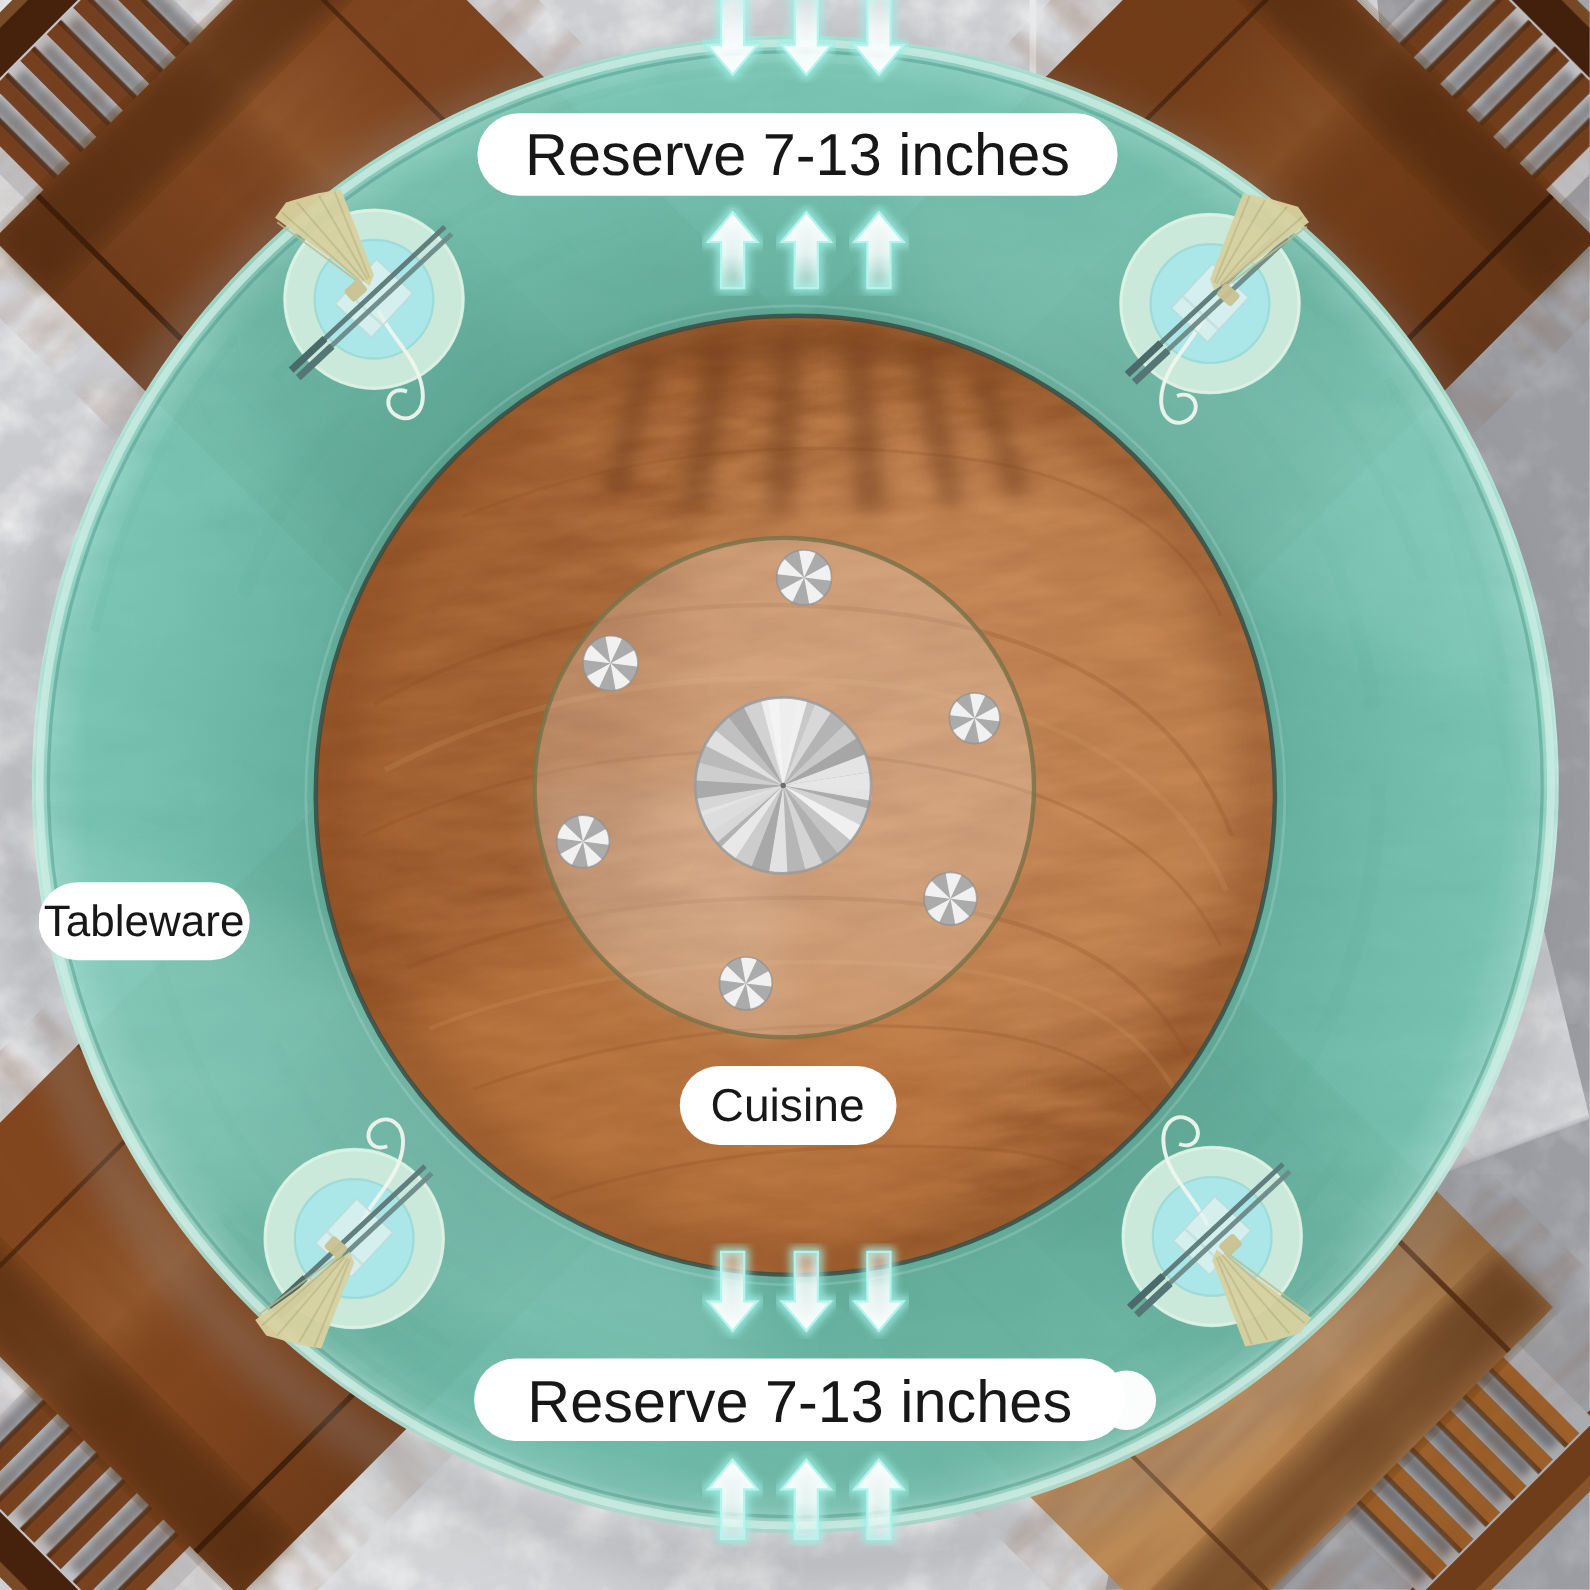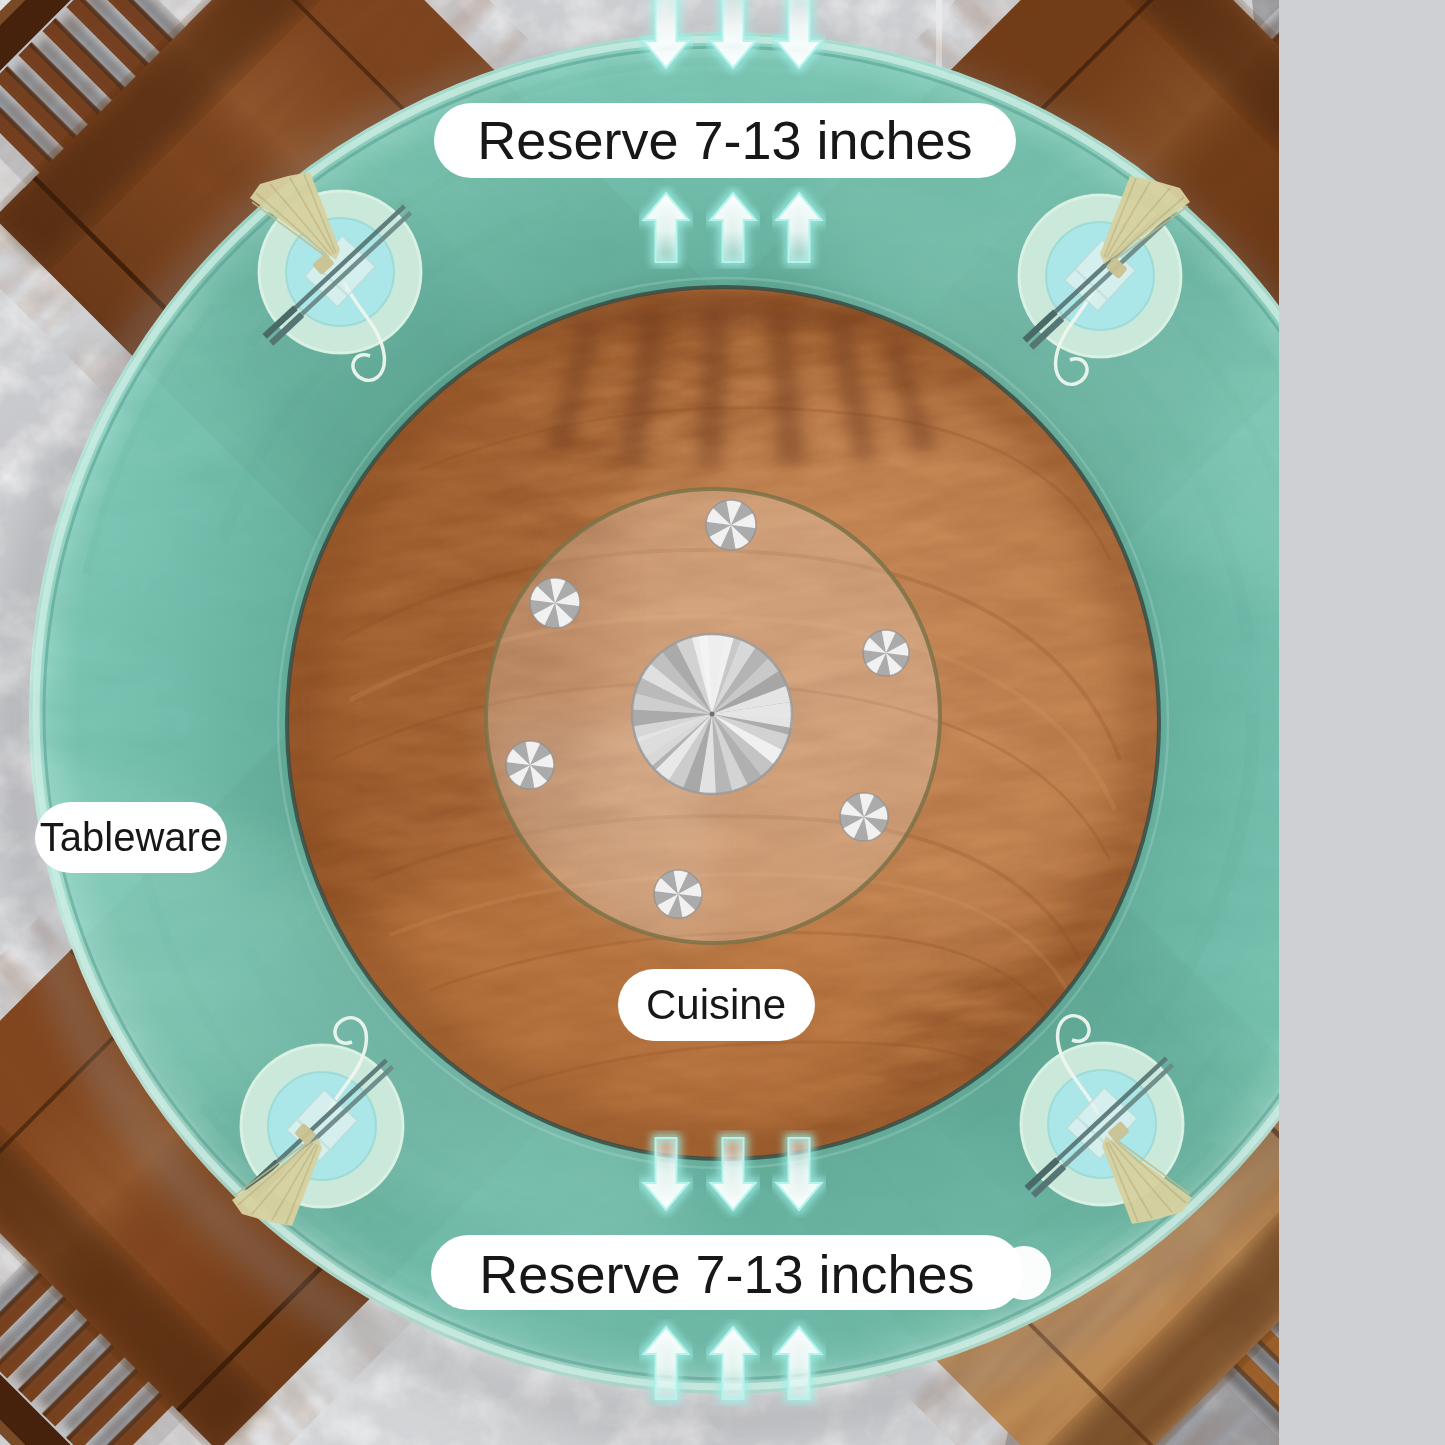--- a/index.html
+++ b/index.html
@@ -1,16 +1,16 @@
 <!DOCTYPE html>
 <html><head>
 <meta charset="utf-8">
 <style>
   html,body{margin:0;padding:0;background:#cfd0d3;}
-  .stage{position:relative;width:1279px;height:1445px;overflow:hidden;font-family:"Liberation Sans", sans-serif;}
+  .stage{position:relative;width:1445px;height:1445px;overflow:hidden;font-family:"Liberation Sans", sans-serif;}
   svg{display:block;}
 </style>
 </head>
 <body>
 <div class="stage">
 <svg width="1445" height="1445" viewBox="0 0 1445 1445" xmlns="http://www.w3.org/2000/svg">
 <defs>
   <filter id="marbleF" x="-5%" y="-5%" width="110%" height="110%">
     <feTurbulence type="fractalNoise" baseFrequency="0.02 0.02" numOctaves="4" seed="11" result="n"></feTurbulence>
     <feColorMatrix in="n" type="matrix" values="0 0 0 0 0  0 0 0 0 0  0 0 0 0 0  2.2 0 0 0 -0.9" result="a"></feColorMatrix>

